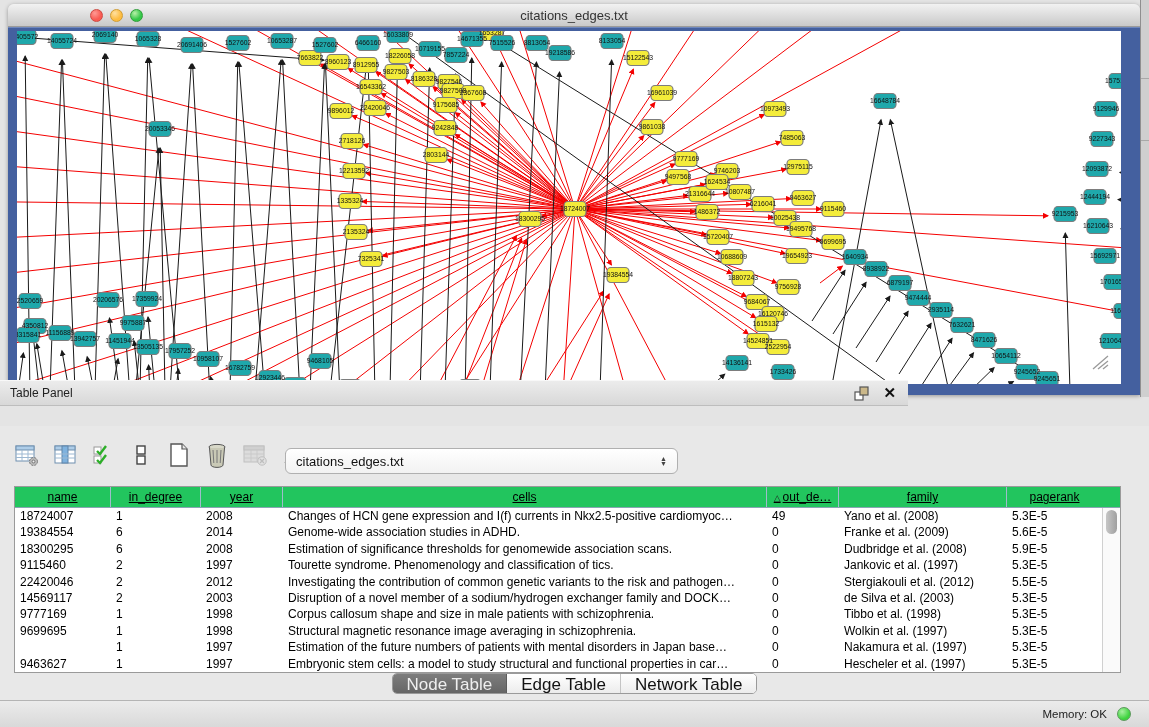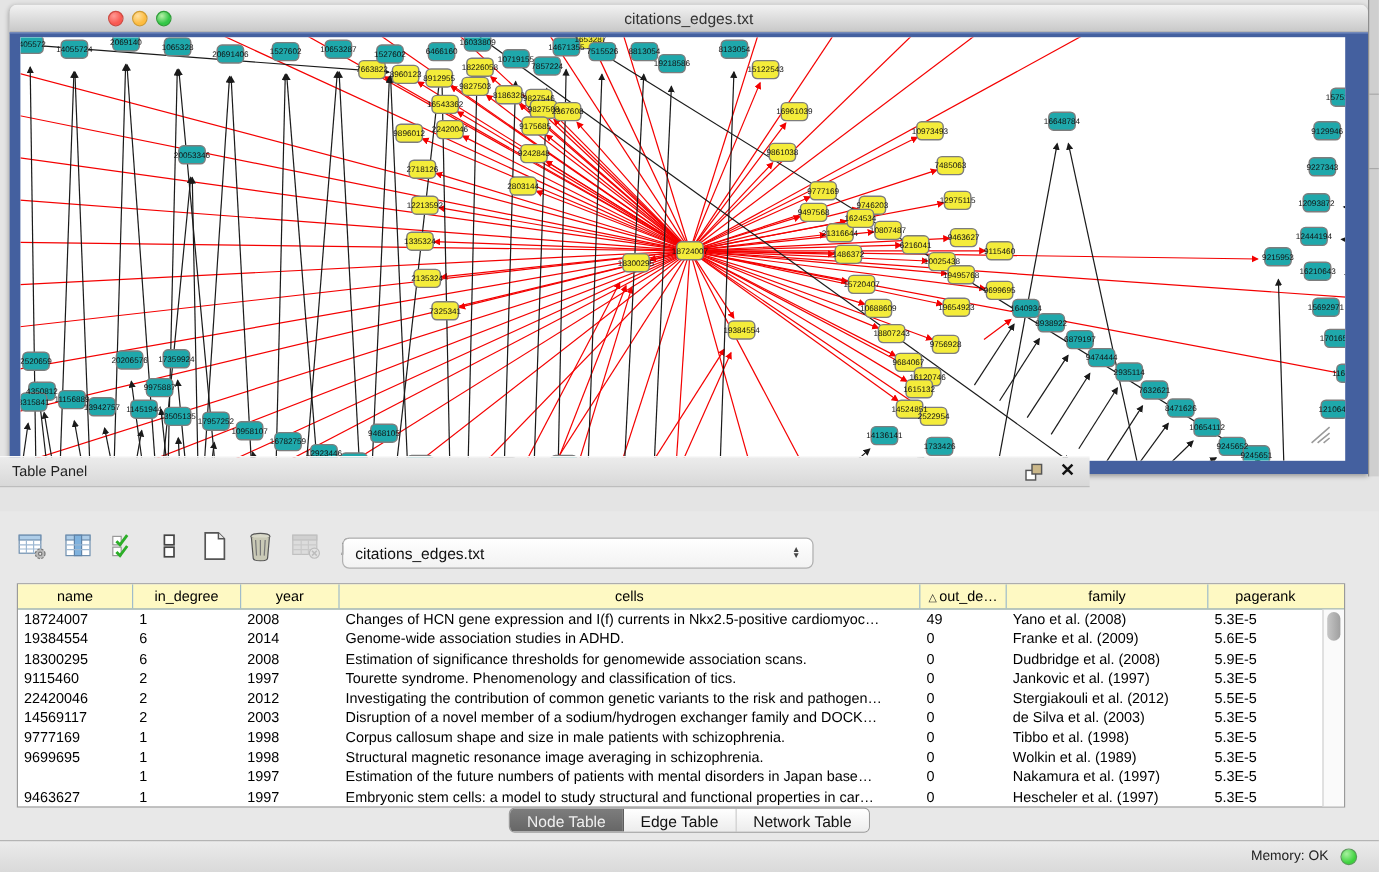--- a/index.html
+++ b/index.html
@@ -43,39 +43,39 @@
     font-size:15px; color:#222; }
   #fx-icon small { font-size:10px; }
   #table-selector { position:absolute; left:285px; top:22px; width:393px; height:26px;
     background:linear-gradient(#ffffff,#f2f2f2); border:1px solid #b0b0b0; border-radius:6px;
     font-size:13px; color:#111; display:flex; align-items:center; padding:0 10px; cursor:pointer; }
   #table-selector .sel-label { flex:1; }
   .updown { display:flex; flex-direction:column; line-height:5px; font-size:7px; color:#444; }
   
   #data-table { position:absolute; left:14px; top:60px; width:1107px; height:187px;
     background:#fff; border:1px solid #9a9a9a; }
-  #thead { display:flex; height:21px; background:#fef9c3; border-bottom:1px solid #8aa5b4; }
+  #thead { display:flex; height:21px; background:#22c55e; border-bottom:1px solid #8aa5b4;text-decoration:underline; }
   .th { font-size:12px; color:#000; text-align:center; line-height:20px;
     border-right:1px solid #9fbccb; overflow:hidden; white-space:nowrap; cursor:pointer; }
   .th:last-child { border-right:none; }
   .sort-tri { font-size:9px; margin-right:2px; color:#222; }
   #tbody { position:absolute; left:0; top:21px; right:18px; bottom:0; overflow:hidden; }
   .tr { display:flex; height:16.4px; }
   .td { font-size:12px; color:#000; line-height:16px; padding:0 5px;
     white-space:nowrap; overflow:hidden; }
   #vscroll { position:absolute; right:0; top:21px; width:18px; bottom:0;
     background:#fafafa; border-left:1px solid #d0d0d0; }
   #vthumb { position:absolute; left:3px; top:2px; width:11px; height:24px;
     background:linear-gradient(90deg,#c6c6c6,#9f9f9f); border-radius:6px; cursor:pointer; }
   
   #table-tabs { position:absolute; left:0; top:247px; width:1149px; height:24px;
     display:flex; justify-content:center; }
   .tabgroup { display:flex; border:1px solid #9a9a9a; border-radius:5px; overflow:hidden;
     height:21px; background:#fff; box-shadow:inset 0 1px 0 #fff; }
-  .tab { font-size:13px; padding:2px 14px; line-height:17px; color:#111;
+  .tab { font-size:17px; padding:2px 14px; line-height:17px; color:#111;
     border-right:1px solid #c4c4c4; cursor:pointer; background:linear-gradient(#ffffff,#ececec); }
   .tab:last-child { border-right:none; }
   .tab.selected { background:linear-gradient(#7d7d7d,#666666); color:#efefef;
     border-right:1px solid #5c5c5c; }
   
   #status-bar { position:absolute; left:0; top:700px; width:1149px; height:27px;
     background:linear-gradient(#ebebeb,#d9d9d9); border-top:1px solid #b4b4b4; }
   #memory-label { position:absolute; right:42px; top:7px; font-size:11.5px; color:#222; }
   #memory-led { position:absolute; right:18px; top:6px; width:14px; height:14px; border-radius:50%;
     background:radial-gradient(circle at 35% 30%, #a8f0a0, #3ed33e 65%); border:1px solid #5a9a5a; }
@@ -887,21 +887,21 @@
           <div class="td" style="width: 72px;">0</div>
           <div class="td" style="width: 168px;">Tibbo et al. (1998)</div>
           <div class="td" style="width: 95px;">5.3E-5</div>
         </div>
         <div class="tr">
           <div class="td" style="width: 96px;">9699695</div>
           <div class="td" style="width: 90px;">1</div>
           <div class="td" style="width: 82px;">1998</div>
           <div class="td" style="width: 484px;">Structural magnetic resonance image averaging in schizophrenia.</div>
           <div class="td" style="width: 72px;">0</div>
-          <div class="td" style="width: 168px;">Wolkin et al. (1989)</div>
+          <div class="td" style="width: 168px;">Wolkin et al. (1997)</div>
           <div class="td" style="width: 95px;">5.3E-5</div>
         </div>
         <div class="tr">
           <div class="td" style="width: 96px; margin-top: 29px;">9465546</div>
           <div class="td" style="width: 90px;">1</div>
           <div class="td" style="width: 82px;">1997</div>
           <div class="td" style="width: 484px;">Estimation of the future numbers of patients with mental disorders in Japan base…</div>
           <div class="td" style="width: 72px;">0</div>
           <div class="td" style="width: 168px;">Nakamura et al. (1997)</div>
           <div class="td" style="width: 95px;">5.3E-5</div>

